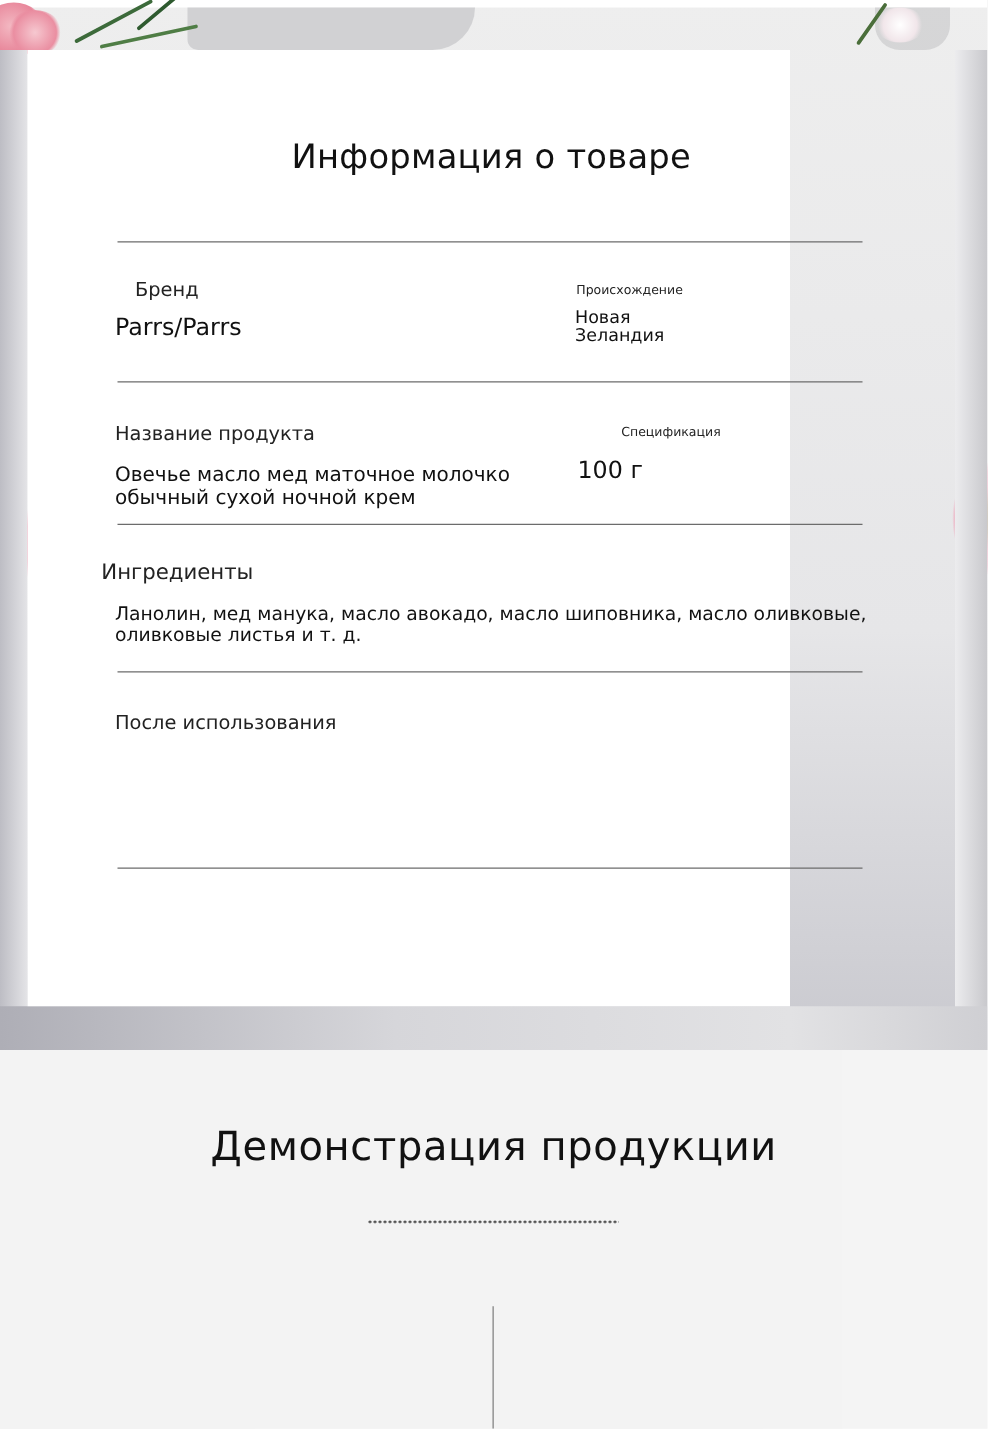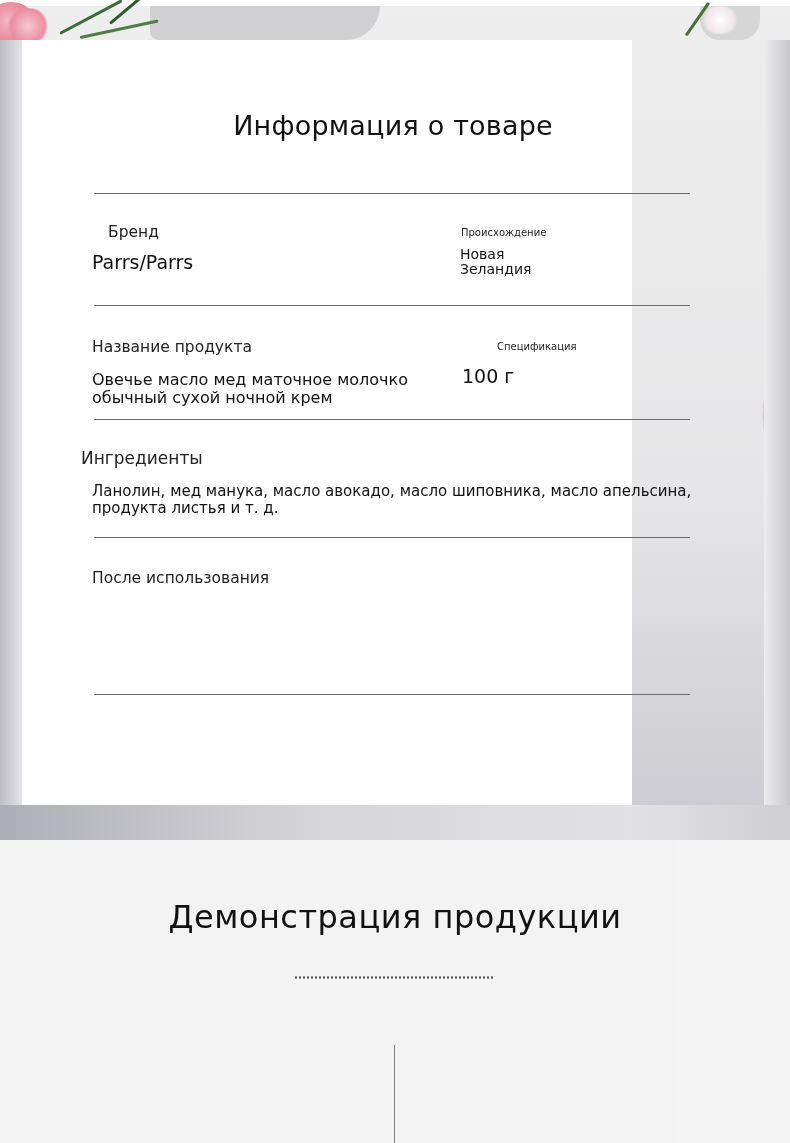--- a/index.html
+++ b/index.html
@@ -92,21 +92,21 @@
 
     <div class="lbl" style="left:70px; top:298px;">Название продукта</div>
     <div class="body-text" style="left:70px; top:331px; width:340px; font-size:16px; line-height:18px;">Овечье масло мед маточное молочко обычный сухой ночной крем</div>
 
     <div class="small-lbl" style="left:439px; top:301px; width:60px;margin-left:36px;">Спецификация</div>
     <div class="val" style="left:440px; top:325px;">100 г</div>
 
     <div class="divider" style="top:379px;"></div>
 
     <div class="sec-lbl" style="left:59px; top:408px;">Ингредиенты</div>
-    <div class="body-text" style="left:70px; top:443px; width:640px;">Ланолин, мед манука, масло авокадо, масло шиповника, масло апельсина, продукта листья и т. д.</div>
+    <div class="body-text" style="left:70px; top:443px; width:640px;">Ланолин, мед манука, масло авокадо, масло шиповника, масло оливковые, оливковые листья и т. д.</div>
 
     <div class="divider" style="top:497px;"></div>
 
     <div class="lbl" style="left:70px; top:529px;">После использования</div>
 
     <div class="divider" style="top:654px;"></div>
   </div>
 </div>
 
 <div class="bottom">

